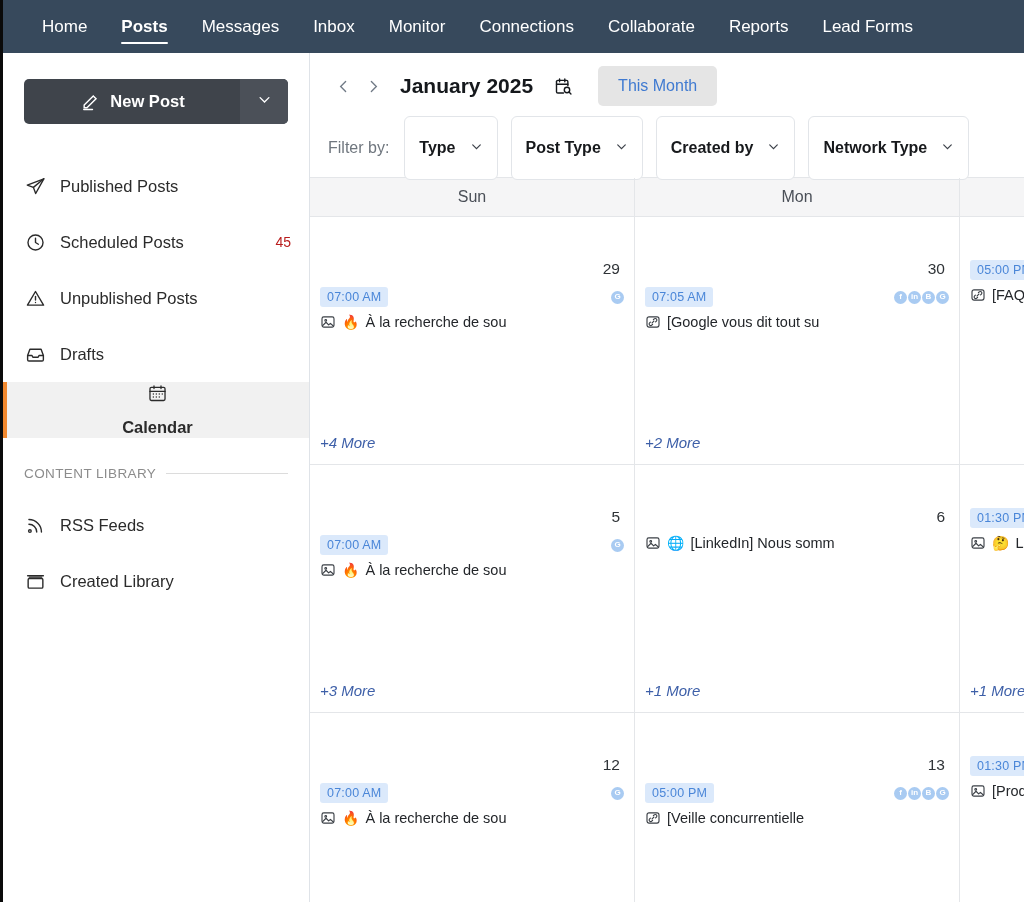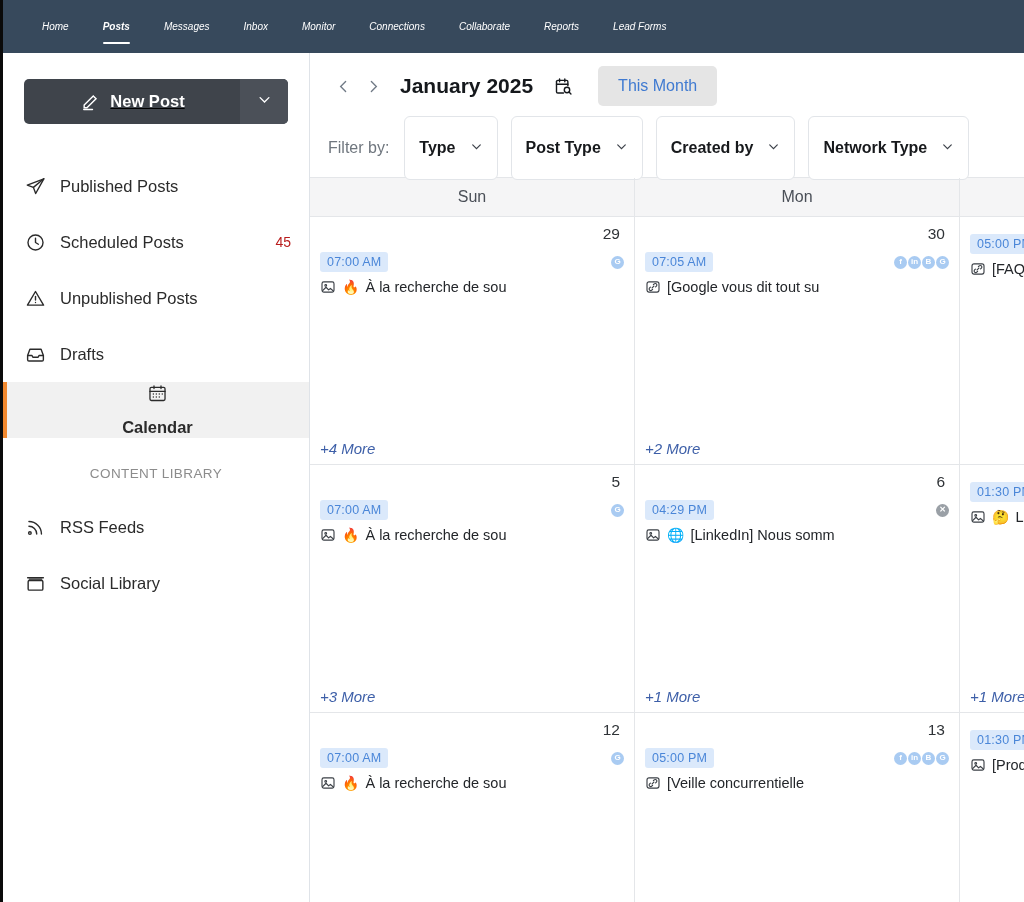--- a/index.html
+++ b/index.html
@@ -14,28 +14,27 @@
   #topnav {
     height: 53px;
     background: #37495c;
     display: flex;
     align-items: center;
     padding-left: 22px;
     border-left: 3px solid #0a0a0a;
   }
   .nav-item {
     color: #ffffff;
-    font-size: 10px;
+    font-size: 17px;
     padding: 0 17px;
     height: 53px;
     line-height: 53px;
     position: relative;
     white-space: nowrap;
     cursor: pointer;
-    font-style: italic;
   }
   .nav-item.active { font-weight: bold; }
   .nav-item.active::after {
     content: "";
     position: absolute;
     left: 17px; right: 17px; bottom: 9px;
     height: 2px; background: #ffffff; border-radius: 2px;
   }
 
   
@@ -51,21 +50,20 @@
   }
   #newpost {
     margin: 0 21px 0 21px;
     height: 45px;
     background: #3f444b;
     border-radius: 5px;
     display: flex;
     align-items: stretch;
     overflow: hidden;
     cursor: pointer;
-    text-decoration: underline;
   }
   #newpost-main {
     flex: 1;
     display: flex; align-items: center; justify-content: center;
     gap: 9px;
     color: #fff; font-size: 16.5px; font-weight: bold;
   }
   #newpost-caret {
     width: 48px;
     background: #4b5058;
@@ -89,21 +87,21 @@
   }
   .side-item.active::before {
     content: ""; position: absolute; left: 0; top: 0; bottom: 0;
     width: 4px; background: #f2892f;
   }
   .side-icon { width: 22px; height: 22px; display: flex; align-items: center; justify-content: center; color: #2b2b2b; flex: 0 0 22px; }
   .side-label { flex: 1; }
   .side-count { color: #b91c1c; font-size: 14px; }
   .side-sect {
     display: flex; align-items: center; gap: 10px;
-    padding: 0 21px; margin-top: 28px; margin-bottom: 8px; flex-direction: column;
+    padding: 0 21px; margin-top: 28px; margin-bottom: 16px;
   }
   .side-sect-label { color: #8c8c8c; font-size: 13.5px; letter-spacing: .4px; white-space: nowrap; }
   .side-sect-rule { flex: 1; height: 1px; background: #dcdcdc; }
 
   
   #main { flex: 1; background: #ffffff; overflow: hidden; position: relative; }
   #cal-head {
     height: 66px; display: flex; align-items: center;
     padding-left: 18px; gap: 0px;
   }
@@ -139,42 +137,42 @@
   .daycell { width: 325px; flex: 0 0 325px; display: flex; align-items: center; justify-content: center;
              font-size: 16px; color: #4a4f57; border-right: 1px solid #e4e6e9; }
   .weekrow { display: flex; height: 248px; border-bottom: 1px solid #e4e6e9; }
   .datecell {
     width: 325px; flex: 0 0 325px;
     border-right: 1px solid #e4e6e9;
     padding: 8px 10px 0 10px;
     position: relative;
     overflow: hidden;
   }
-  .datenum { text-align: right; font-size: 15.5px; color: #2f3337; padding-right: 4px; }
+  .datenum { text-align: right; font-size: 15.5px; color: #2f3337; padding-right: 4px; margin-top: 35px; }
   .post { margin-top: 9px; }
   .post-top { display: flex; align-items: center; justify-content: space-between; height: 20px; }
   .timebadge {
     background: #dbe9fb; color: #4a86d8;
     font-size: 12.5px; padding: 3px 7px; border-radius: 3px;
     letter-spacing: .2px;
   }
   .netrow { display: flex; gap: 1px; align-items: center; }
   .netic {
     width: 13px; height: 13px; border-radius: 50%;
     background: #a9cbf2; color: #fff;
     font-size: 8px; font-weight: bold;
     display: flex; align-items: center; justify-content: center;
     line-height: 1;
   }
   .netic.gray { background: #9aa0a6; }
   .post-line { display: flex; align-items: center; gap: 6px; margin-top: 7px; font-size: 14.5px; color: #23262a; white-space: nowrap; }
   .type-ic { width: 16px; height: 16px; flex: 0 0 16px; color: #3a3f45; }
   .emo { font-size: 14px; }
   .more {
-    position: absolute; left: 10px; bottom: 7px;
+    position: absolute; left: 10px; bottom: 13px;
     color: #3d5fa8; font-size: 15px; font-style: italic; cursor: pointer;
   }
 </style>
 </head>
 <body>
 
 <div id="topnav">
     <div class="nav-item">Home</div>
     <div class="nav-item active">Posts</div>
     <div class="nav-item">Messages</div>
@@ -278,21 +276,21 @@
           <span class="side-label">RSS Feeds</span>
         </div>
         <div class="side-item">
           <span class="side-icon">
             <svg width="21" height="21" viewBox="0 0 24 24" fill="none" stroke="currentColor" stroke-width="1.6" stroke-linecap="round" stroke-linejoin="round">
               <rect x="3.6" y="8.6" width="16.8" height="11" rx="1.4"></rect>
               <path d="M3 5.4h18"></path>
               <path d="M5 7h14"></path>
             </svg>
           </span>
-          <span class="side-label">Social Library</span>
+          <span class="side-label">Created Library</span>
         </div>
       </div>
   </div>
 
   <div id="main">
 
     <div id="cal-head">
       <span class="navchev">
         <svg width="17" height="17" viewBox="0 0 24 24" fill="none" stroke="currentColor" stroke-width="1.9" stroke-linecap="round">
             <path d="M15 5l-7 7 7 7"></path>
@@ -437,26 +435,20 @@
                     </svg></span>
                   <span class="emo">🔥</span>
                   <span>À la recherche de sou</span>
                 </div>
               </div>
               <div class="more">+3 More</div>
             </div>
             <div class="datecell">
               <div class="datenum">6</div>
               <div class="post">
-                <div class="post-top">
-                  <span class="timebadge">04:29 PM</span>
-                  <span class="netrow">
-                    <span class="netic gray">✕</span>
-                  </span>
-                </div>
                 <div class="post-line">
                   <span class="type-ic"><svg width="16" height="16" viewBox="0 0 24 24" fill="none" stroke="currentColor" stroke-width="1.7" stroke-linecap="round" stroke-linejoin="round">
                       <rect x="3" y="4.4" width="18" height="15.2" rx="2.6"></rect>
                       <circle cx="8.6" cy="9.6" r="1.3"></circle>
                       <path d="M4 17.4l5-5 4 4 2.6-2.4 4.4 4"></path>
                     </svg></span>
                   <span class="emo">🌐</span>
                   <span>[LinkedIn] Nous somm</span>
                 </div>
               </div>

